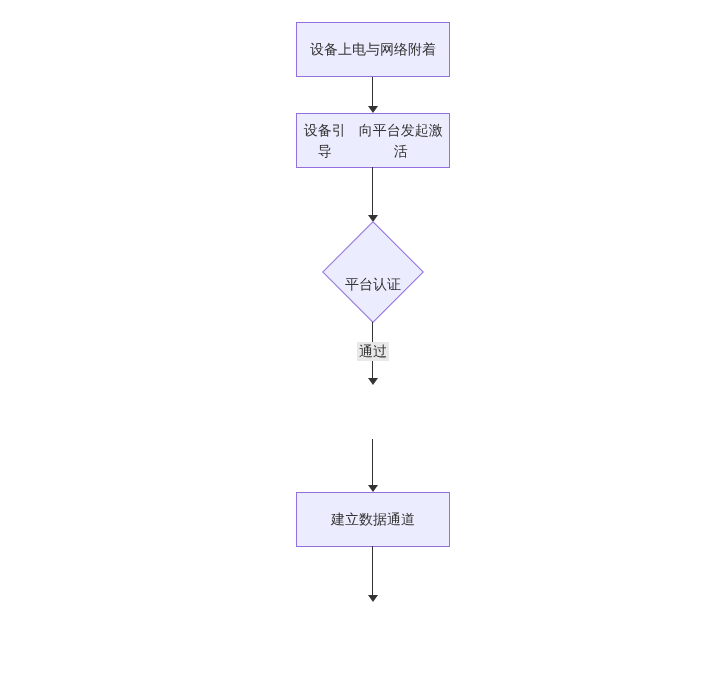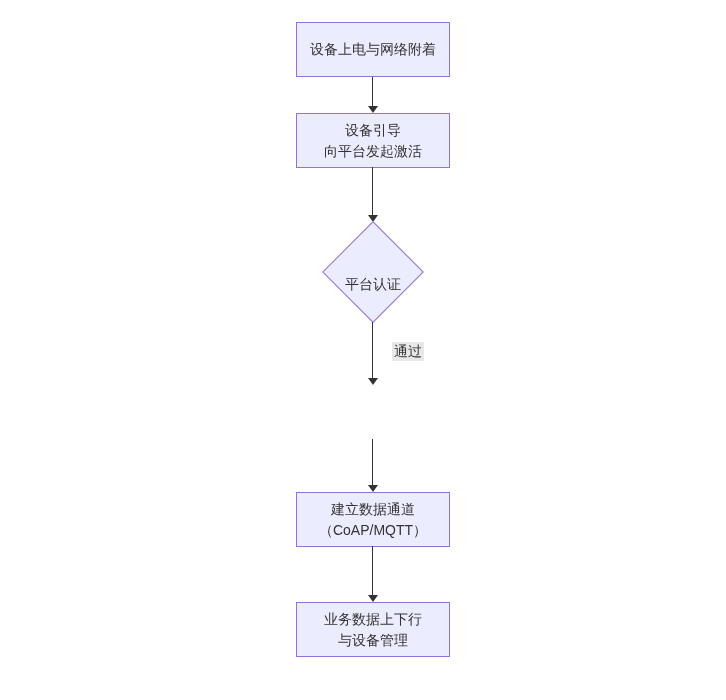--- a/index.html
+++ b/index.html
@@ -16,21 +16,21 @@
     overflow: hidden;
   }
   .node-box {
     position: absolute;
     left: 296px;
     width: 152px;
     height: 53px;
     background: #ECECFF;
     border: 1px solid #9370DB;
     display: flex;
-    flex-direction: column;
+    flex-direction: row;
     align-items: center;
     justify-content: center;
     text-align: center;
     color: #333333;
     font-size: 14px;
     line-height: 21px;
   }
   .box-1 { top: 22px; }
   .box-2 { top: 113px; }
   .box-3 { top: 385px; }
@@ -89,21 +89,20 @@
     position: absolute;
     left: 373px;
     top: 342px;
     transform: translateX(-50%);
     background: #e8e8e8;
     color: #333333;
     font-size: 14px;
     line-height: 19px;
     padding: 0 2px;
     white-space: nowrap;
-    margin-left: 35px;
   }
 </style>
 </head>
 <body>
 
 <div class="canvas">
 
   <div class="node-box box-1">
     <span>设备上电与网络附着</span>
   </div>
@@ -125,24 +124,19 @@
   <div class="edge-line line-3"></div>
   <div class="edge-label">通过</div>
   <div class="arrow-head head-3"></div>
 
 
   <div class="edge-line line-4"></div>
   <div class="arrow-head head-4"></div>
 
   <div class="node-box box-4">
     <span>建立数据通道</span>
-    <span>（CoAP/MQTT）</span>
   </div>
 
   <div class="edge-line line-5"></div>
   <div class="arrow-head head-5"></div>
 
-  <div class="node-box box-5">
-    <span>业务数据上下行</span>
-    <span>与设备管理</span>
-  </div>
 
 </div>
 
 </body></html>

